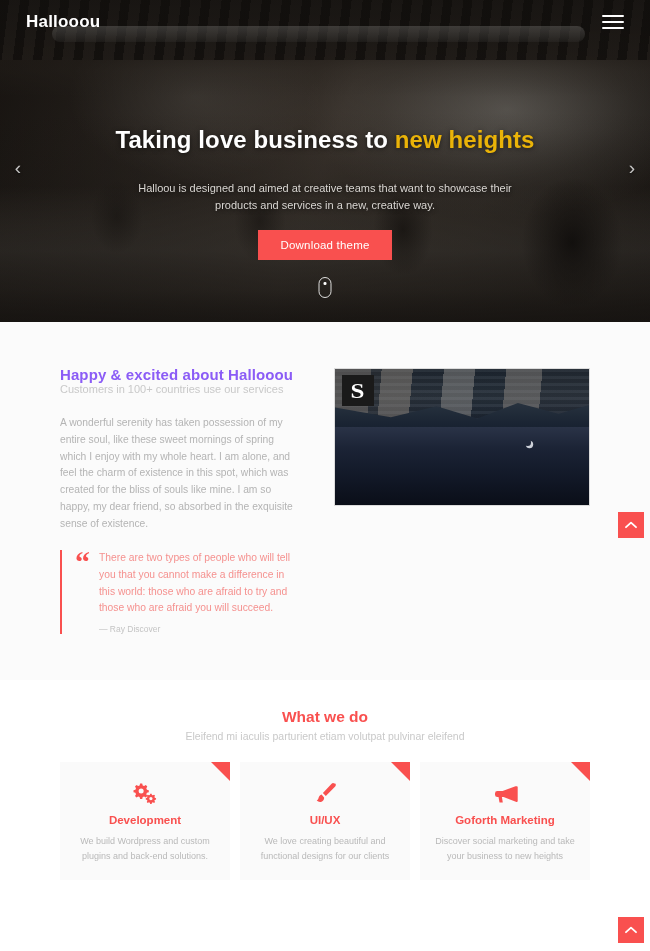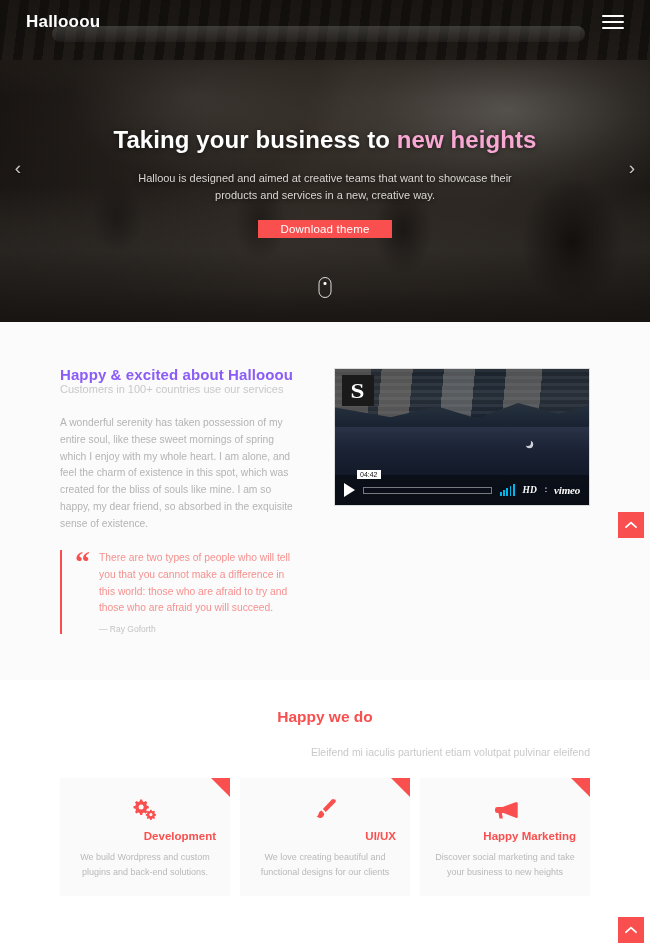--- a/index.html
+++ b/index.html
@@ -72,30 +72,30 @@
     display: block; height: 2.6px; background: #fff; border-radius: 1px; margin: 3.4px 0;
   }
   .hero-content {
     position: absolute; left: 0; right: 0; top: 126px;
     text-align: center; z-index: 5; padding: 0 60px;
   }
   .hero-title {
     font-size: 24px; font-weight: bold; color: #ffffff; letter-spacing: .1px;
     text-shadow: 0 1px 5px rgba(0,0,0,.55);
   }
-  .hero-title .accent { color: #f9a8d4; }
+  .hero-title .accent { color: #eab308; }
   .hero-sub {
-    margin-top: 16px; font-size: 11px; line-height: 1.55; color: #d9d6d2;
+    margin-top: 26px; font-size: 11px; line-height: 1.55; color: #d9d6d2;
     max-width: 400px; margin-left: auto; margin-right: auto;
     text-shadow: 0 1px 4px rgba(0,0,0,.6);
   }
   .hero-btn {
     display: inline-block; margin-top: 16px;
     background: #f9504f; color: #ffffff;
-    font-size: 11.5px; padding: 3px 22px; border: none; cursor: pointer;
+    font-size: 11.5px; padding: 9px 22px; border: none; cursor: pointer;
     letter-spacing: .2px;
   }
   .slider-arrow {
     position: absolute; top: 158px; z-index: 6; cursor: pointer;
     color: rgba(255,255,255,.75); font-size: 19px; line-height: 1;
     width: 24px; text-align: center;
     text-shadow: 0 1px 3px rgba(0,0,0,.6);
   }
   .slider-arrow.left { left: 6px; }
   .slider-arrow.right { right: 6px; }
@@ -211,40 +211,40 @@
     color: #fff; font-size: 11px; font-weight: bold; font-style: italic;
     font-family: "Liberation Serif", serif; letter-spacing: -.2px;
   }
 
   
   .services { background: #ffffff; padding: 28px 60px 30px; }
   .svc-title {
     text-align: center; color: #f9504f; font-size: 15.5px; font-weight: bold;
   }
   .svc-sub {
-    text-align: right; color: #c9c9c9; font-size: 10.5px; margin-top: 20px;
+    text-align: center; color: #c9c9c9; font-size: 10.5px; margin-top: 4px;
   }
   .svc-grid {
     margin-top: 20px;
     display: grid; grid-template-columns: repeat(3, 1fr); gap: 10px;
   }
   .card {
     position: relative; background: #fafafa; padding: 19px 14px 17px;
     text-align: center; overflow: hidden; cursor: pointer;
   }
   .card-corner {
     position: absolute; right: 0; top: 0; width: 0; height: 0;
     border-top: 19px solid #f9504f; border-left: 19px solid transparent;
   }
   .card-icon {
     height: 24px; display: flex; align-items: center; justify-content: center;
     color: #f9504f;
   }
   .card-title {
-    margin-top: 9px; color: #f9504f; font-size: 11.5px; font-weight: bold; text-align: right;
+    margin-top: 9px; color: #f9504f; font-size: 11.5px; font-weight: bold;
   }
   .card-desc {
     margin-top: 8px; color: #b9b9b9; font-size: 9px; line-height: 1.6;
   }
 
   
   .to-top {
     position: absolute; right: 6px; width: 26px; height: 26px;
     background: #f9504f; cursor: pointer;
     display: flex; align-items: center; justify-content: center;
@@ -269,21 +269,21 @@
         <span></span>
         <span></span>
         <span></span>
       </div>
     </div>
 
     <div class="slider-arrow left">‹</div>
     <div class="slider-arrow right">›</div>
 
     <div class="hero-content">
-      <h1 class="hero-title"><span>Taking your business to </span><span class="accent">new heights</span></h1>
+      <h1 class="hero-title"><span>Taking love business to </span><span class="accent">new heights</span></h1>
       <p class="hero-sub">Halloou is designed and aimed at creative teams that want to showcase their products and services in a new, creative way.</p>
       <button class="hero-btn">Download theme</button>
     </div>
 
     <div class="mouse-scroll">
       <i></i>
     </div>
   </section>
 
   <section class="about">
@@ -291,61 +291,44 @@
 
       <div class="about-left">
         <h2 class="about-title">Happy &amp; excited about Hallooou</h2>
         <p class="about-sub">Customers in 100+ countries use our services</p>
         <p class="about-body">A wonderful serenity has taken possession of my entire soul, like these sweet mornings of spring which I enjoy with my whole heart. I am alone, and feel the charm of existence in this spot, which was created for the bliss of souls like mine. I am so happy, my dear friend, so absorbed in the exquisite sense of existence.</p>
 
         <div class="quote">
           <div class="quote-mark">“</div>
           <div>
             <div class="quote-text">There are two types of people who will tell you that you cannot make a difference in this world: those who are afraid to try and those who are afraid you will succeed.</div>
-            <div class="quote-author">—  Ray Goforth</div>
+            <div class="quote-author">—  Ray Discover</div>
           </div>
         </div>
       </div>
 
       <div class="about-right">
         <div class="video">
           <div class="video-scene"></div>
           <div class="video-buildings"></div>
           <div class="video-water"></div>
           <div class="video-moon"></div>
 
           <div class="video-badge">
             <span>S</span>
           </div>
 
-          <div class="video-controls">
-            <div class="v-play"></div>
-            <div class="v-bar-wrap">
-              <div class="v-time">04:42</div>
-              <div class="v-bar"></div>
-            </div>
-            <div class="v-vol">
-              <i style="height:4px"></i>
-              <i style="height:6px"></i>
-              <i style="height:8px"></i>
-              <i style="height:10px"></i>
-              <i style="height:12px"></i>
-            </div>
-            <div class="v-hd">HD</div>
-            <div class="v-dots">∶</div>
-            <div class="v-logo">vimeo</div>
-          </div>
         </div>
       </div>
     </div>
 
   </section>
 
   <section class="services">
-    <h2 class="svc-title">Happy we do</h2>
+    <h2 class="svc-title">What we do</h2>
     <p class="svc-sub">Eleifend mi iaculis parturient etiam volutpat pulvinar eleifend</p>
 
     <div class="svc-grid">
 
       <div class="card">
         <div class="card-corner"></div>
         <div class="card-icon">
           <svg width="24" height="22" viewBox="0 0 24 22" fill="#f9504f">
             <path d="M9.2 1.6l.5 1.9 1.4.6 1.7-1 1.5 1.5-1 1.7.6 1.4 1.9.5v2.1l-1.9.5-.6 1.4 1 1.7-1.5 1.5-1.7-1-1.4.6-.5 1.9H7.1l-.5-1.9-1.4-.6-1.7 1-1.5-1.5 1-1.7-.6-1.4L.5 10.3V8.2l1.9-.5.6-1.4-1-1.7L3.5 3.1l1.7 1 1.4-.6.5-1.9zM8.15 6.4a2.5 2.5 0 100 5 2.5 2.5 0 000-5z"></path>
             <path d="M18.6 11.7l.35 1.25.95.4 1.15-.65 1 1-.65 1.15.4.95 1.25.35v1.4l-1.25.35-.4.95.65 1.15-1 1-1.15-.65-.95.4-.35 1.25h-1.4l-.35-1.25-.95-.4-1.15.65-1-1 .65-1.15-.4-.95-1.25-.35v-1.4l1.25-.35.4-.95-.65-1.15 1-1 1.15.65.95-.4.35-1.25zm-.7 3.2a1.65 1.65 0 100 3.3 1.65 1.65 0 000-3.3z"></path>
@@ -368,21 +351,21 @@
       </div>
 
       <div class="card">
         <div class="card-corner"></div>
         <div class="card-icon">
           <svg width="26" height="22" viewBox="0 0 26 22" fill="#f9504f">
             <path d="M23.5 4.2L10.6 9.1H5.4A2.4 2.4 0 003 11.5v1.2a2.4 2.4 0 002.4 2.4h1.1l1 5.3h3.3l-.9-5.3h1.7l12.9 4.9c.6.2 1.2-.2 1.2-.9V5.1c0-.7-.6-1.1-1.2-.9z"></path>
             <path d="M2.3 3.1L5.1 6 6.5 4.6 3.7 1.7zM.9 9.2h3.4v2H.9zM3.3 17.9l2.8-2.9 1.4 1.4-2.8 2.9z" opacity=".0"></path>
           </svg>
         </div>
-        <div class="card-title">Happy Marketing</div>
+        <div class="card-title">Goforth Marketing</div>
         <div class="card-desc">Discover social marketing and take your business to new heights</div>
       </div>
 
     </div>
   </section>
 
   <div class="to-top one">
     <svg width="12" height="8" viewBox="0 0 12 8">
       <path d="M1 6.2L6 1.6l5 4.6" stroke="#fff" stroke-width="1.8" fill="none" stroke-linecap="round" stroke-linejoin="round"></path>
     </svg>

